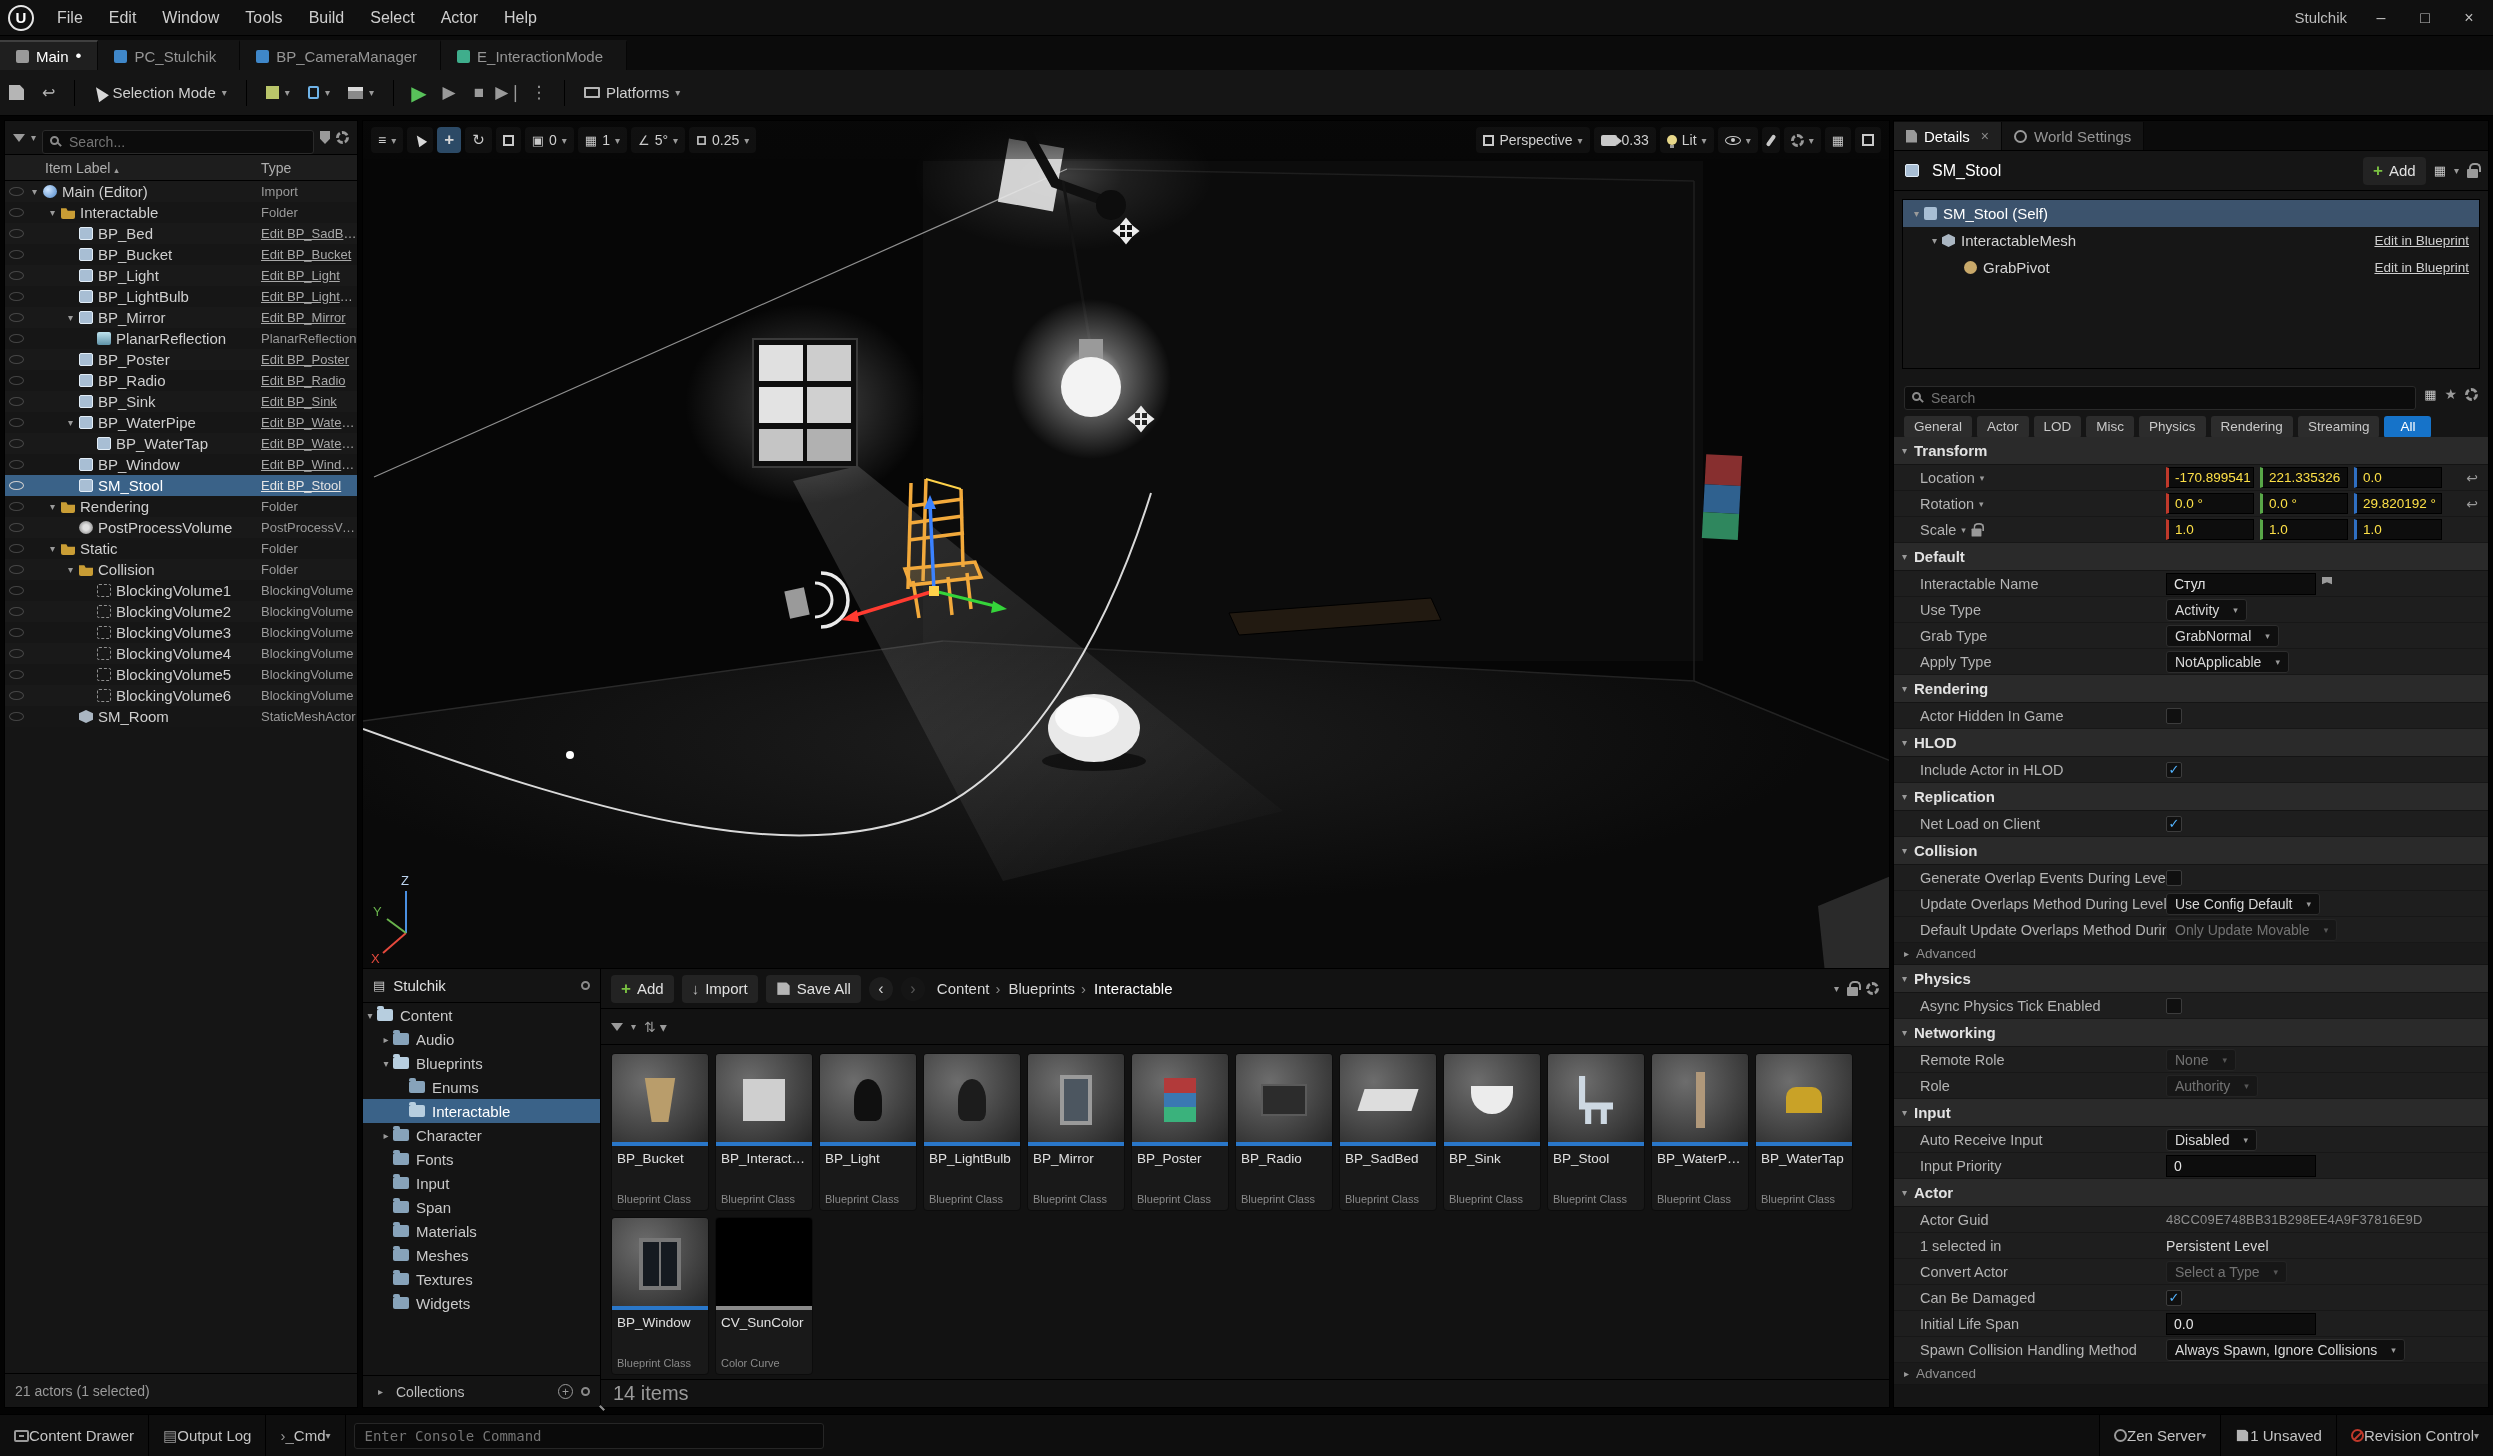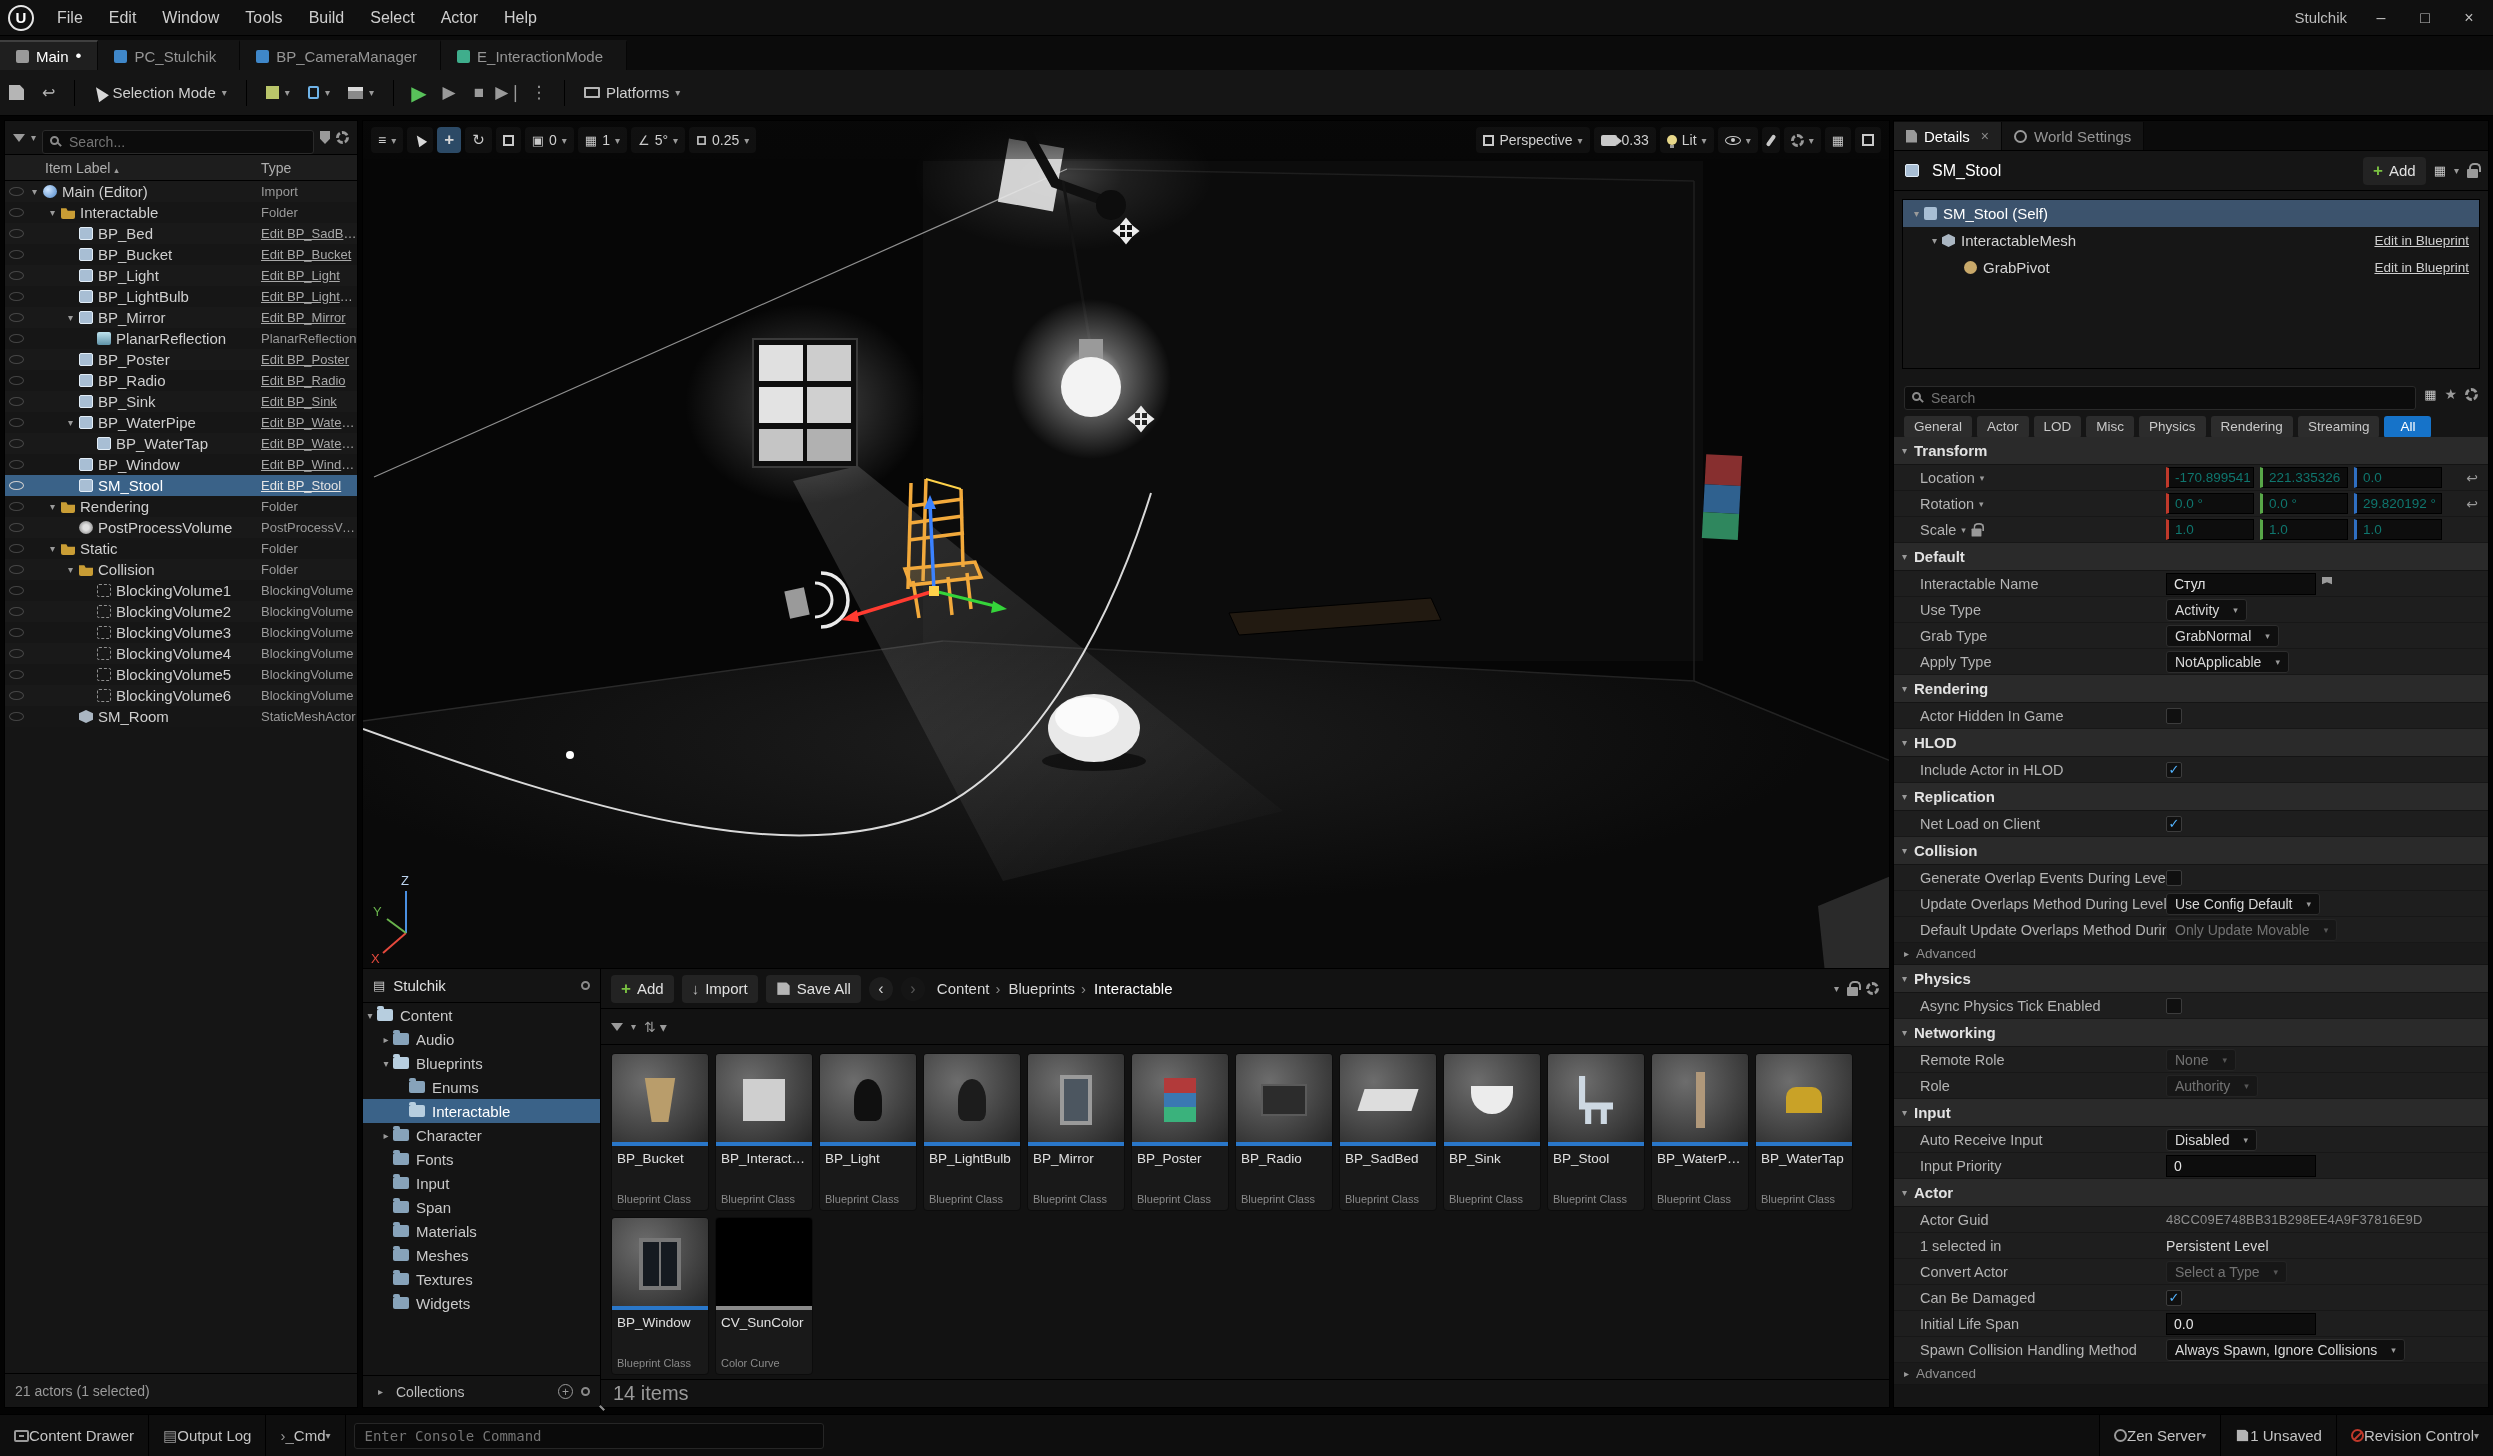--- a/index.html
+++ b/index.html
@@ -179,21 +179,21 @@
 #dchips{height:32px;display:flex;align-items:center;gap:5px;padding:0 10px;border-bottom:1px solid #000}
 .chip{height:22px;display:inline-flex;align-items:center;padding:0 10px;border-radius:3px;background:#2c2c2c;color:#c9c9c9;font-size:13.5px}
 .chip.active{background:#1673c9;color:#fff;padding:0 16px}
 #proplist{position:absolute;top:316px;bottom:0;left:0;right:0;overflow:hidden}
 .dsec{height:28px;background:#2a2a2a;display:flex;align-items:center;gap:7px;padding-left:8px;font-weight:bold;color:#e2e2e2;font-size:15px;border-bottom:1px solid #141414}
 .sarr{font-size:10px;color:#9a9a9a;font-weight:normal}
 .drow{height:26px;display:flex;align-items:center;background:#1e1e1e;border-bottom:1px solid #171717;padding-left:26px}
 .dlabel{width:246px;flex:none;color:#b4b4b4;font-size:14.5px;white-space:nowrap;overflow:hidden;text-overflow:ellipsis;display:flex;align-items:center;gap:5px}
 .dval{flex:1;display:flex;align-items:center;gap:6px;padding-right:10px}
 .mini{font-size:9px;color:#9a9a9a}
-.vin{width:88px;height:21px;background:#0d0d0d;border:1px solid #000;display:flex;align-items:center;padding:0 6px;font-size:13.5px;color:#0f766e;white-space:nowrap;overflow:hidden}
+.vin{width:88px;height:21px;background:#0d0d0d;border:1px solid #000;display:flex;align-items:center;padding:0 6px;font-size:13.5px;color:#fde047;white-space:nowrap;overflow:hidden}
 .vx{border-left:3px solid #c0392b}
 .vy{border-left:3px solid #58a748}
 .vz{border-left:3px solid #2f6fc2}
 .reset{margin-left:auto;color:#9a9a9a;font-size:14px}
 .cb{width:16px;height:16px;background:#101010;border:1px solid #3c3c3c;border-radius:2px;display:flex;align-items:center;justify-content:center;font-size:13px;color:#53b4ff}
 .cb[data-state="checked"]::after{content:"✓"}
 .ddrop{height:22px;display:inline-flex;align-items:center;gap:14px;background:#0f0f0f;border:1px solid #2d2d2d;border-radius:3px;padding:0 8px;font-size:14px;color:#d8d8d8;white-space:nowrap}
 .ddrop .car{font-size:9px}
 .ddrop.disabled{opacity:.45}
 .dfield{height:22px;min-width:150px;background:#0d0d0d;border:1px solid #000;display:inline-flex;align-items:center;padding:0 7px;font-size:14px;color:#e4e4e4}

